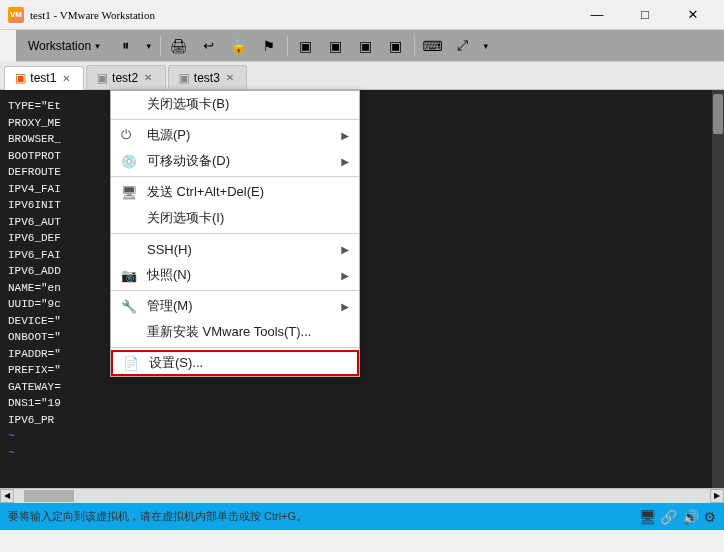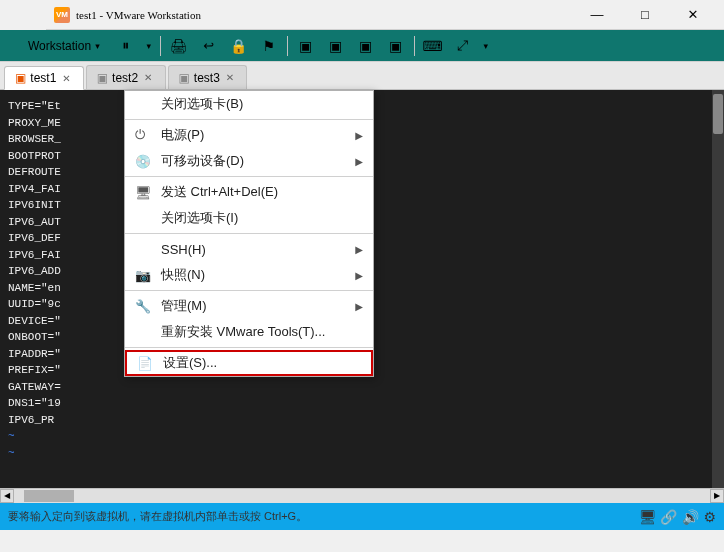--- a/index.html
+++ b/index.html
@@ -14,21 +14,20 @@
 
     
     #title-bar {
       display: flex;
       align-items: center;
       background: #f0f0f0;
       height: 30px;
       padding: 0 8px;
       border-bottom: 1px solid #d0d0d0;
       user-select: none;
-      margin-left: 46px;
     }
     #title-bar-controls {
       display: flex;
       gap: 2px;
     }
     .titlebar-btn {
       width: 46px;
       height: 30px;
       display: flex;
       align-items: center;
@@ -36,24 +35,25 @@
       font-size: 13px;
       cursor: pointer;
       background: transparent;
       border: none;
     }
 
     
     #menu-bar {
       display: flex;
       align-items: center;
-      background: #0f766e;
+      background: #a3a3a3;
       height: 32px;
       border-bottom: 1px solid #d0d0d0;
-      padding: 0 20px;
+      padding: 0 4px;
+      margin-left: 16px;
     }
     .menu-item {
       display: flex;
       align-items: center;
       padding: 4px 8px;
       cursor: pointer;
       font-size: 12px;
       height: 100%;
     }
     .menu-workstation {
@@ -152,21 +152,21 @@
       background: #888;
       position: absolute;
       top: 4px;
       left: 1px;
       border-radius: 2px;
     }
 
     
     #context-menu {
       position: absolute;
-      left: 124px;
+      left: 110px;
       top: 0px;
       width: 250px;
       background: white;
       border: 1px solid #b0b0b0;
       box-shadow: 2px 2px 8px rgba(0,0,0,0.3);
       z-index: 100;
       font-size: 13px;
     }
     .ctx-item {
       display: flex;

